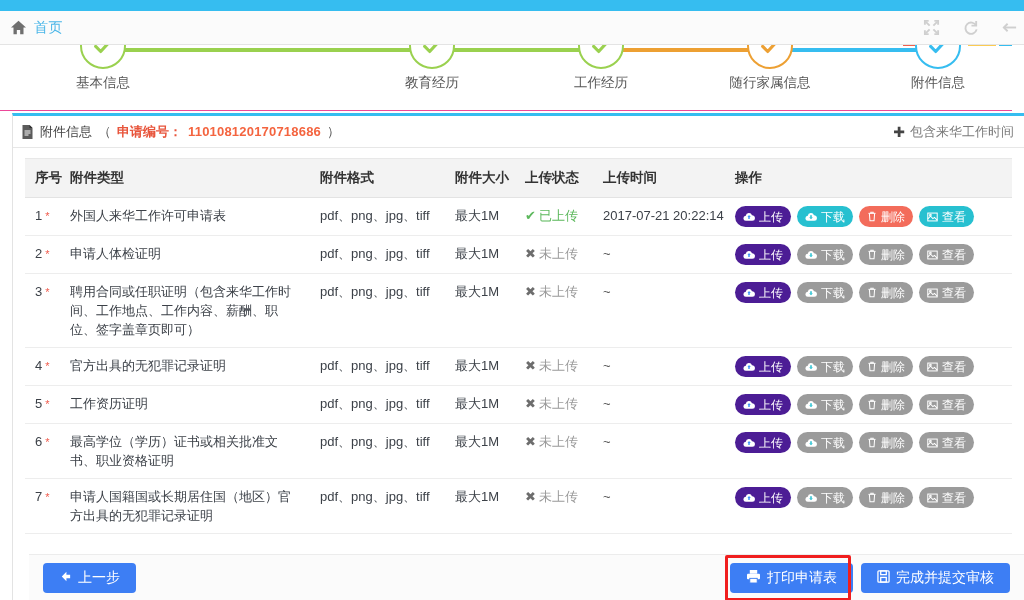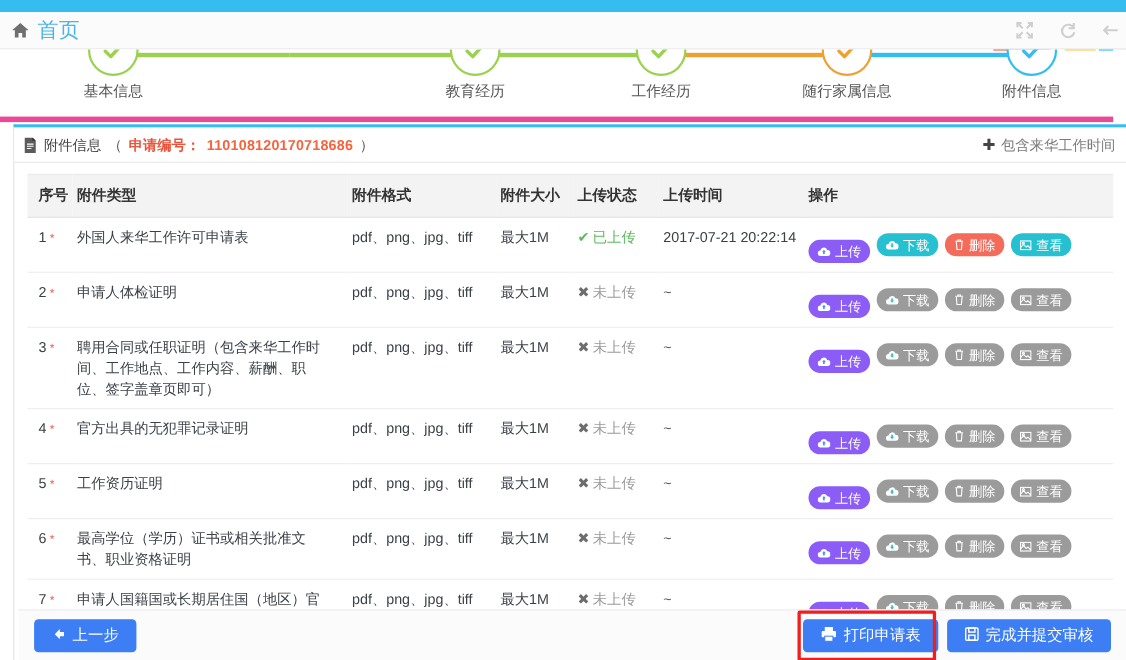--- a/index.html
+++ b/index.html
@@ -22,28 +22,28 @@
 
   
   .crumbbar {
     position:absolute; left:0; top:11px; width:1024px; height:34px;
     background:#fbfbfb;
     border-bottom:1px solid #e4e4e4;
     display:flex; align-items:center;
   }
   .crumb-left { display:flex; align-items:center; padding-left:10px; gap:7px; }
   .home-ico { width:17px; height:15px; display:block; }
-  .crumb-text { color:#4ab6e8; font-size:19px; letter-spacing:.5px; }
+  .crumb-text { color:#4ab6e8; font-size:14px; letter-spacing:.5px; }
   .crumb-right { margin-left:auto; display:flex; align-items:center; gap:22px; padding-right:6px; }
   .tool-ico { width:17px; height:17px; display:block; opacity:.45; }
 
   
   .steps {
     position:absolute; left:0; top:45px; width:1012px; height:66px;
-    background:#fff; border-bottom:5px solid #ec4899;
+    background:#fff; border-bottom:1px solid #ec4899;
     overflow:hidden;
   }
   .stepsrow { position:relative; width:1024px; height:66px; }
   .connector { position:absolute; top:3px; height:4px; }
   .stepitem { position:absolute; top:-22px; width:120px; text-align:center; }
   .circle {
     width:46px; height:46px; border-radius:50%;
     border:2px solid #9ad14f; background:#fff;
     margin:0 auto; position:relative;
   }
@@ -101,29 +101,29 @@
 
   
   .ops { display:flex; gap:6px; align-items:center; }
   .btn {
     display:inline-flex; align-items:center; gap:4px;
     height:21px; padding:0 8px; border-radius:11px;
     font-size:12px; color:#fff; white-space:nowrap;
     border:none; cursor:pointer; line-height:1;
   }
   .btn svg { display:block; }
-  .b-up   { background:#8b5cf6;margin-top:12px; }
+  .b-up   { background:#4c1d95; }
   .b-down { background:#27c0d0; }
   .b-del  { background:#f36c5b; }
   .b-view { background:#27c0d0; }
   .b-dis  { background:#9b9b9b; cursor:default; }
 
   
   .footer {
-    position:absolute; left:4px; right:0; bottom:0; height:46px;
+    position:absolute; left:16px; right:0; bottom:0; height:46px;
     background:#fbfbfb; border-top:1px solid #ececec;
     display:flex; align-items:center; padding:0 14px;
   }
   .bigbtn {
     display:inline-flex; align-items:center; gap:6px;
     height:30px; padding:0 16px; border-radius:4px;
     background:#3d7ef4; color:#fff; font-size:14px;
     border:none; cursor:pointer; white-space:nowrap;
   }
   .footer-right { margin-left:auto; display:flex; align-items:center; gap:8px; position:relative; }

